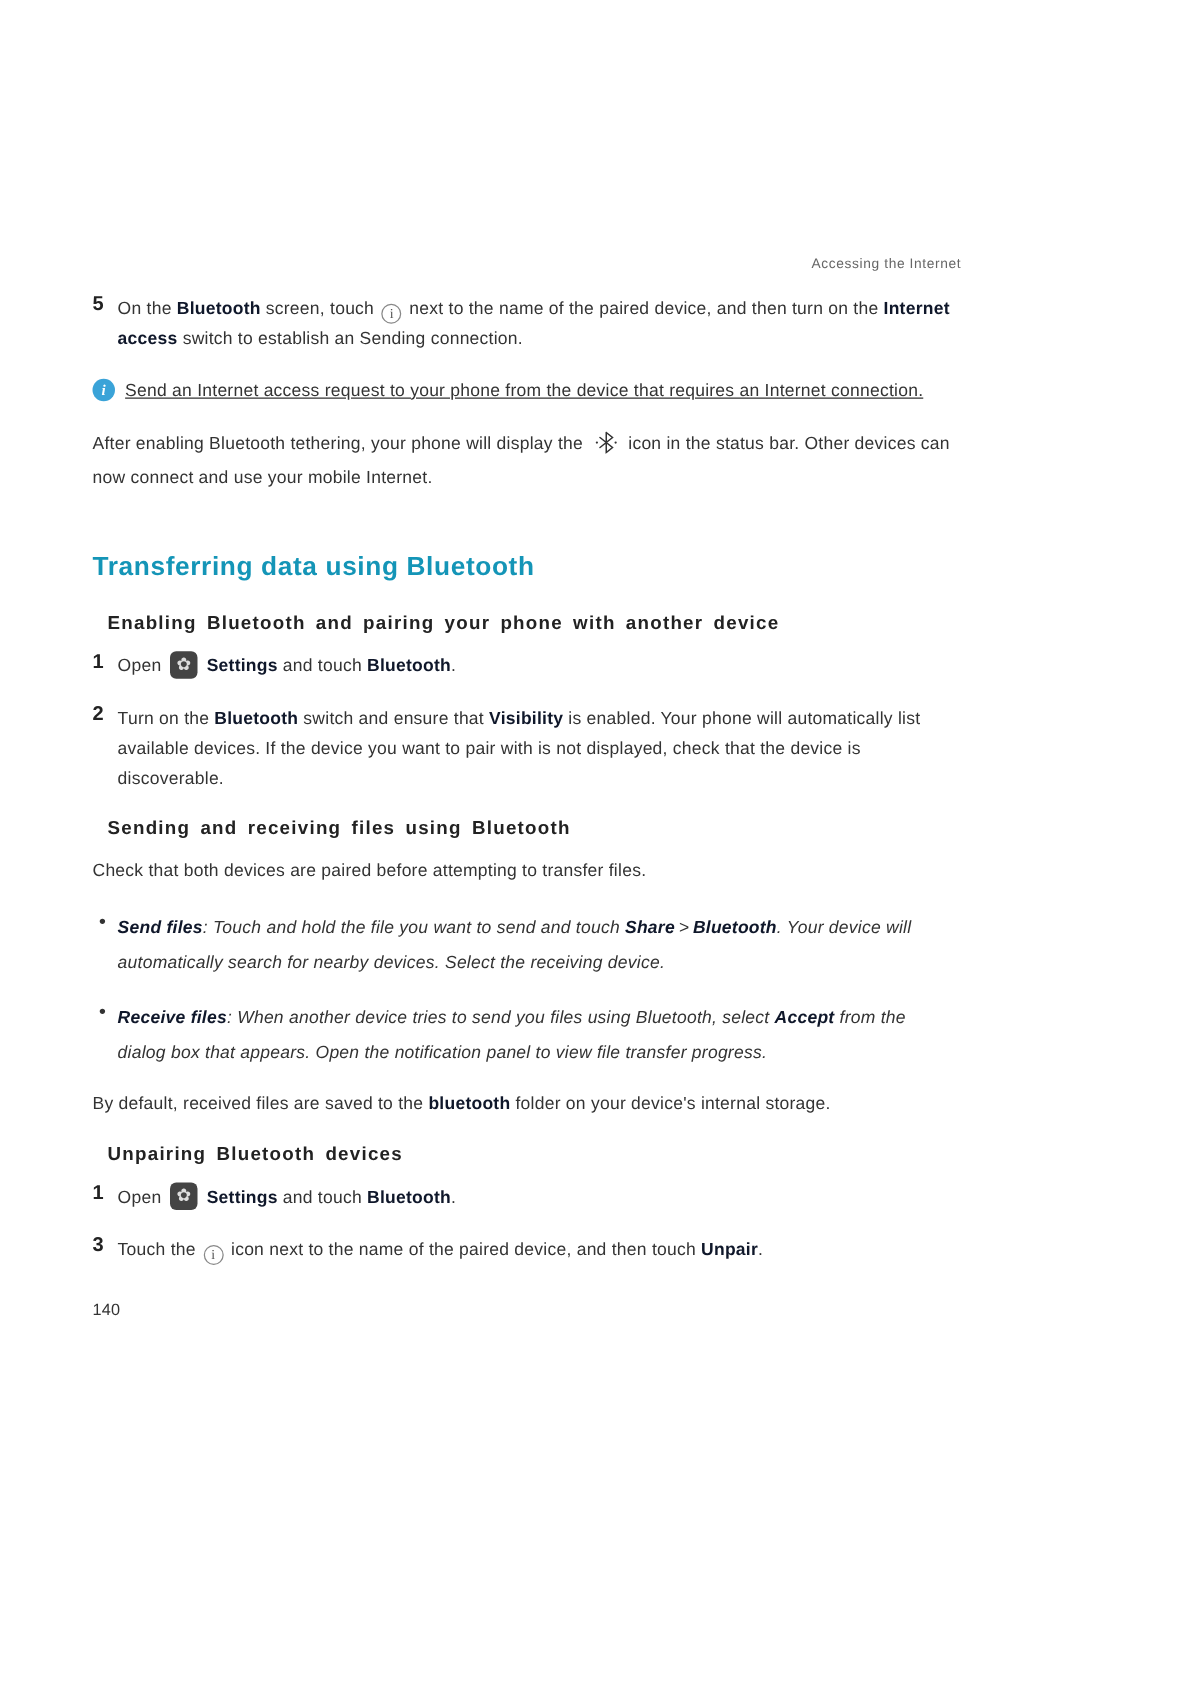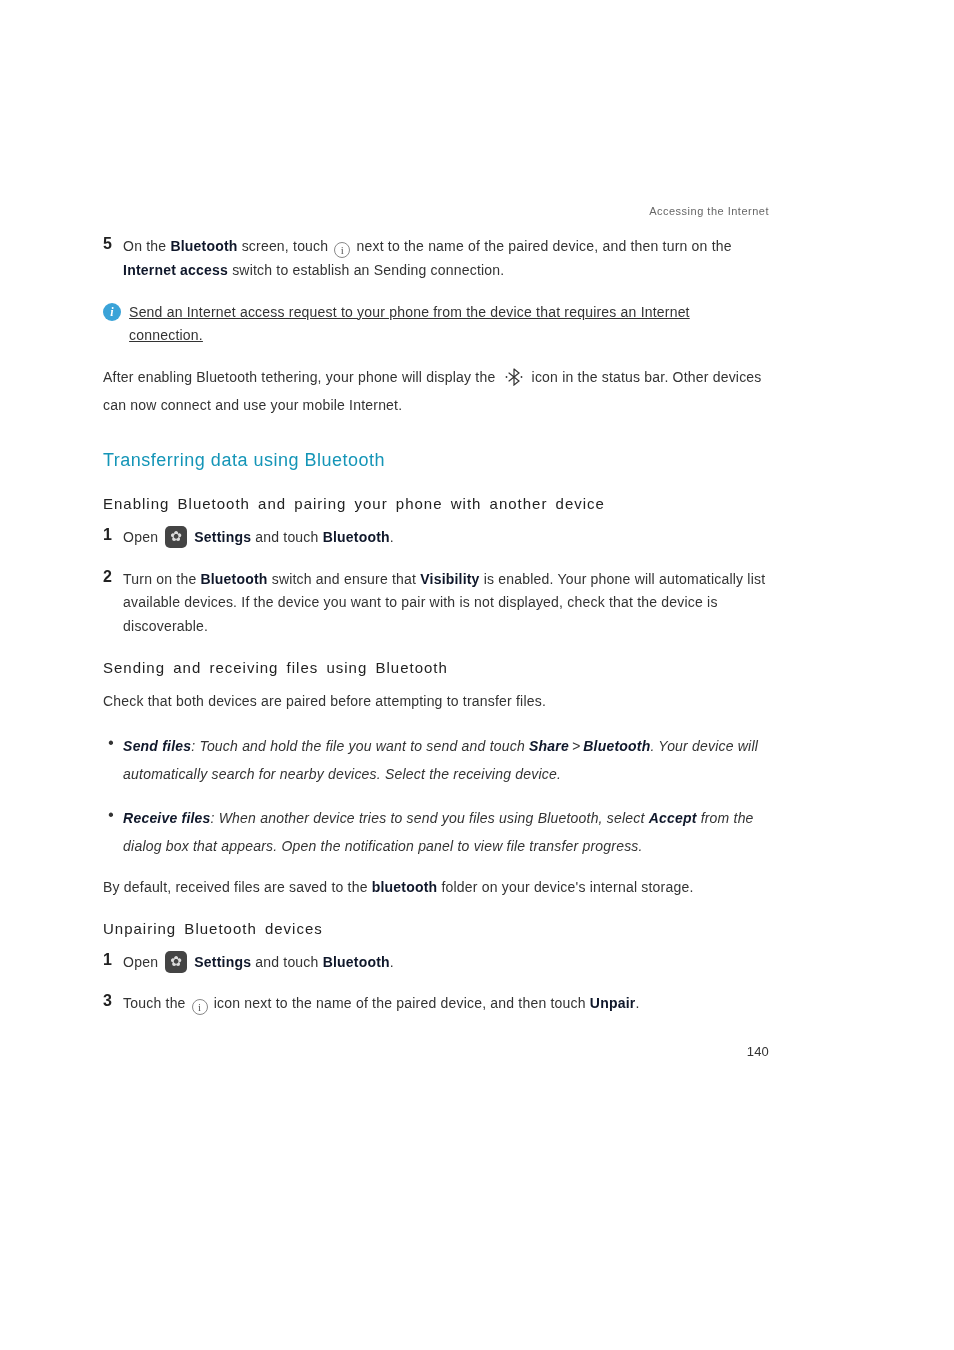--- a/index.html
+++ b/index.html
@@ -6,21 +6,21 @@
   body {
     margin: 0;
     padding: 0;
     font-family: Arial, Helvetica, sans-serif;
     font-size: 14px;
     color: #333;
     background: #fff;
     width: 954px;
   }
   .page {
-    padding: 205px 185px 60px 103px;
+    padding: 205px 185px 60px 74px;
     letter-spacing: 0.2px;
   }
   .topline {
     text-align: right;
     font-size: 11px;
     color: #666;
     margin-bottom: 18px;
     letter-spacing: 0.5px;
   }
   .step { margin: 8px 0 18px 0; }
@@ -61,31 +61,31 @@
   .note-body {
     display: inline-block;
     width: calc(100% - 28px);
     vertical-align: top;
     line-height: 1.7;
     text-decoration: underline;
   }
   .para { line-height: 1.7; margin: 8px 0 18px 0; }
   h1.sect {
     color: #1495b7;
-    font-size: 18px;
-    font-weight: normal;
-    margin: 32px 0 24px 0;
+    font-size: 21px;
+    font-weight: bold;
+    margin: 48px 0 24px 0;
     letter-spacing: 0.5px;
   }
   h2.sub {
     font-size: 15px;
-    font-weight: normal;
+    font-weight: bold;
     color: #222;
     letter-spacing: 1px;
-    margin: 20px 0 14px 0;
+    margin: 20px 0 14px 12px;
     word-spacing: 3px;
   }
   .info-circle {
     display: inline-block;
     width: 16px; height: 16px;
     border: 1px solid #888;
     border-radius: 50%;
     text-align: center;
     font-size: 11px;
     line-height: 15px;
@@ -128,21 +128,21 @@
     text-align: center;
   }
   .bullet-body {
     display: inline-block;
     width: calc(100% - 22px);
     vertical-align: top;
     line-height: 2;
   }
   .gt { margin: 0 3px; }
   .pagenum {
-    text-align: right;
+    text-align: left;
     font-size: 13px;
     color: #333;
     margin-top: 28px;
   }
   b { color: #0f172a; }
 </style>
 </head>
 <body>
 
 <div class="page">

